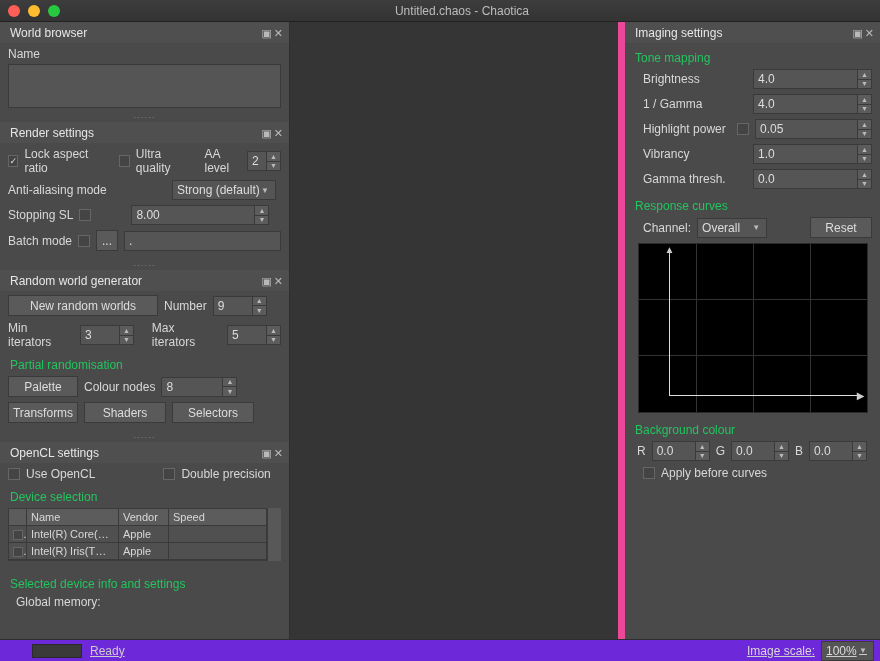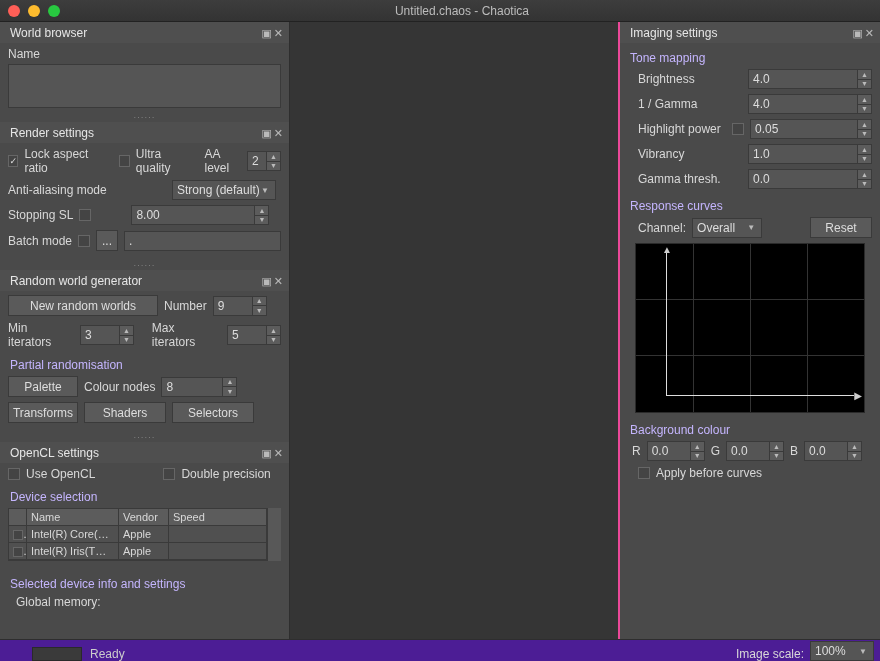--- a/index.html
+++ b/index.html
@@ -24,24 +24,24 @@
   .tl.red { background: #ff5f57; }
   .tl.yellow { background: #febc2e; }
   .tl.green { background: #28c840; }
   .title {
     position: absolute; left: 0; right: 0; text-align: center;
     font-size: 12px; color: #bcbcbc; pointer-events: none; padding-left: 44px;
   }
   .workspace { display: flex; height: 617px; }
   .left-col { width: 290px; background: #4a4a4a; border-right: 1px solid #2e2e2e; overflow: hidden; }
   .center-col { flex: 1; background: #353535; }
-  .right-col { width: 262px; background: #4a4a4a; border-left: 2px solid #ec4899; }
+  .right-col { width: 262px; background: #4a4a4a; border-left: 7px solid #ec4899; }
   .statusbar {
-    height: 22px; background: #4c1d95; border-top: 1px solid #2e2e2e;
-    display: flex; align-items: flex-end; font-size: 12px; color: #ccc;
+    height: 22px; background: #6d28d9; border-top: 1px solid #2e2e2e;
+    display: flex; align-items: center; font-size: 12px; color: #ccc; text-decoration: underline;
   }
   .panel-header {
     display: flex; align-items: center; justify-content: space-between;
     padding: 4px 6px 3px 10px;
     font-size: 12px; color: #e6e6e6;
     background: #4f4f4f;
   }
   .panel-header .icons { display: flex; gap: 2px; opacity: 0.7; }
   .panel-header .icons span { font-size: 11px; cursor: default; }
   .panel-body { padding: 4px 8px 6px 8px; }
@@ -68,21 +68,21 @@
     height: 21px; font-size: 12px; cursor: pointer; padding: 7px 8px;
     display: inline-flex; align-items: center; justify-content: center;
   }
   .checkbox {
     width: 12px; height: 12px; border: 1px solid #666; background: #444;
     display: inline-flex; align-items: center; justify-content: center;
     font-size: 9px; color: #ddd; cursor: pointer; vertical-align: middle;
   }
   .row { display: flex; align-items: center; gap: 6px; margin-bottom: 5px; }
   .lbl { color: #d8d8d8; }
-  .section-title { padding: 4px 0 4px 2px; color: #c4b5fd; }
+  .section-title { padding: 4px 0 4px 2px; color: #22c55e; }
   .textbox {
     width: 100%; height: 44px; background: #555; border: 1px solid #3a3a3a;
   }
   .device-table {
     border: 1px solid #3a3a3a; background: #505050;
     font-size: 11px;
   }
   .device-table .hdr, .device-table .drow { display: flex; }
   .device-table .hdr { background: #5c5c5c; border-bottom: 1px solid #3a3a3a; }
   .device-table .cell { padding: 2px 4px; border-right: 1px solid #3a3a3a; overflow: hidden; text-overflow: ellipsis; white-space: nowrap; }
@@ -411,17 +411,17 @@
       </div>
     </div>
   </div>
 </div>
 
 <div class="statusbar">
   <div class="progress"></div>
   <span>Ready</span>
   <span style="flex:1"></span>
   <span class="lbl" style="margin-right:6px">Image scale:</span>
-  <div class="combo" style="width:64px;margin-right:6px">
+  <div class="combo" style="width:53px;margin-right:6px">
       <span>100%</span>
       <span class="caret">▼</span>
     </div>
 </div>
 
 </body></html>

